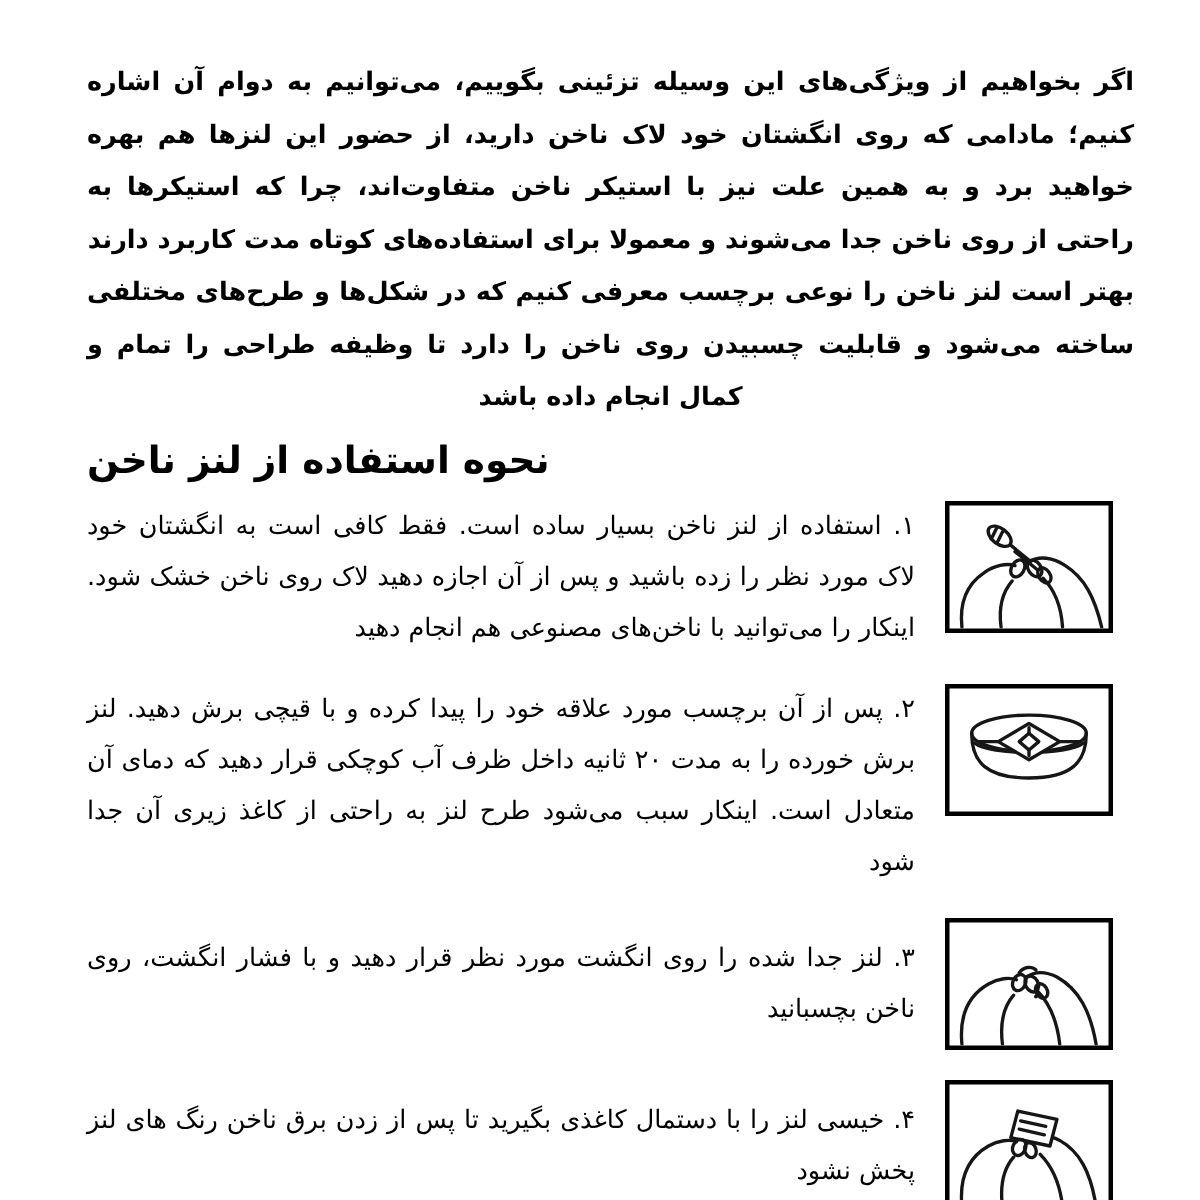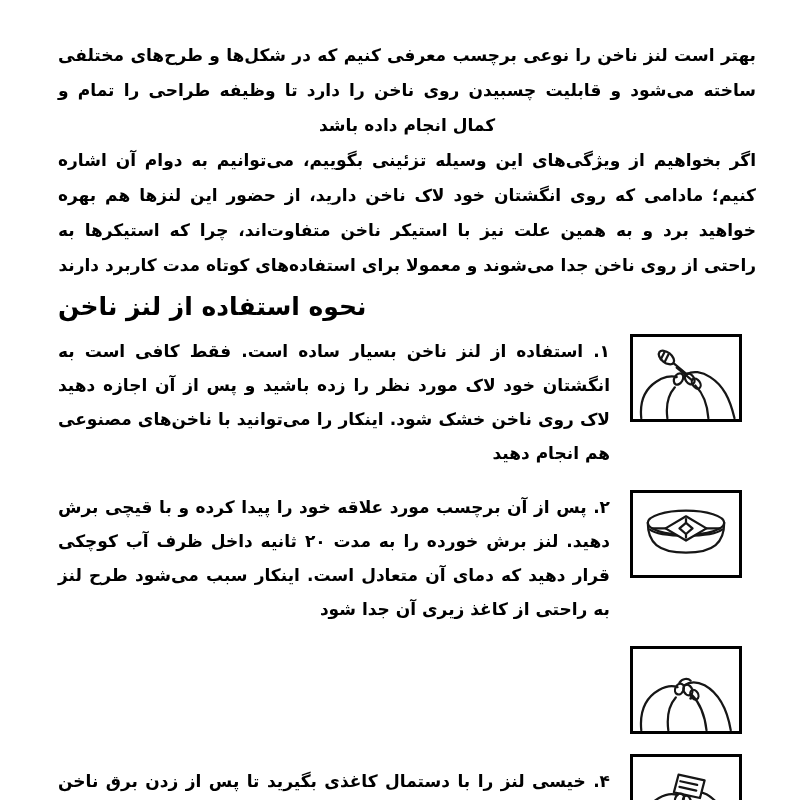--- a/index.html
+++ b/index.html
@@ -43,32 +43,32 @@
     margin-right: 14px;
     display: flex;
     align-items: center;
     justify-content: center;
   }
   .illus-frame svg { display: block; }
   .step-text {
     flex: 1;
     font-size: 17px;
     line-height: 34px;
-    font-weight: 700;
+    font-weight: 400;
     text-align: justify;
   }
 </style>
 </head>
 <body>
 
 <main>
 
   <section>
+    <p class="para">اگر بخواهیم از ویژگی‌های این وسیله تزئینی بگوییم، می‌توانیم به دوام آن اشاره کنیم؛ مادامی که روی انگشتان خود لاک ناخن دارید، از حضور این لنزها هم بهره خواهید برد و به همین علت نیز با استیکر ناخن متفاوت‌اند، چرا که استیکرها به راحتی از روی ناخن جدا می‌شوند و معمولا برای استفاده‌های کوتاه مدت کاربرد دارند</p>
     <p class="para para-first">بهتر است لنز ناخن را نوعی برچسب معرفی کنیم که در شکل‌ها و طرح‌های مختلفی ساخته می‌شود و قابلیت چسبیدن روی ناخن را دارد تا وظیفه طراحی را تمام و کمال انجام داده باشد</p>
-    <p class="para">اگر بخواهیم از ویژگی‌های این وسیله تزئینی بگوییم، می‌توانیم به دوام آن اشاره کنیم؛ مادامی که روی انگشتان خود لاک ناخن دارید، از حضور این لنزها هم بهره خواهید برد و به همین علت نیز با استیکر ناخن متفاوت‌اند، چرا که استیکرها به راحتی از روی ناخن جدا می‌شوند و معمولا برای استفاده‌های کوتاه مدت کاربرد دارند</p>
   </section>
 
   <h1 class="heading">نحوه استفاده از لنز ناخن</h1>
 
   <section class="steps">
 
     <div class="step">
       <figure class="illus-frame">
         <svg width="106" height="82" viewBox="0 0 112 88">
           <g stroke="#161616" stroke-width="2.4" fill="none" stroke-linecap="round" stroke-linejoin="round">
@@ -115,20 +115,21 @@
             <ellipse cx="58" cy="44" rx="4.5" ry="6" transform="rotate(-30 58 44)"></ellipse>
             <ellipse cx="65" cy="49" rx="4" ry="5.5" transform="rotate(-30 65 49)"></ellipse>
             <circle cx="61" cy="53" r="1.4" fill="#161616" stroke="none"></circle>
             <path d="M8,87 C6,66 13,52 27,44 C34,40 42,39 47,41"></path>
             <path d="M37,87 C35,71 38,60 45,52"></path>
             <ellipse cx="49" cy="43" rx="4.5" ry="6" transform="rotate(25 49 43)"></ellipse>
             <path d="M49,36 C52,31.5 58,31 61,34"></path>
           </g>
         </svg>
       </figure>
+      <p class="step-text">۳. لنز جدا شده را روی انگشت مورد نظر قرار دهید و با فشار انگشت، روی ناخن بچسبانید</p>
     </div>
 
     <div class="step center">
       <figure class="illus-frame">
         <svg width="106" height="82" viewBox="0 0 112 88">
           <g stroke="#161616" stroke-width="2.4" fill="none" stroke-linecap="round" stroke-linejoin="round">
             <path d="M104,87 C100,62 92,48 78,40 C70,36 62,36 56,40"></path>
             <path d="M80,87 C78,70 72,58 64,50"></path>
             <polygon points="48,19 76,25 71,44 43,38" fill="#ffffff"></polygon>
             <path d="M50,26 L68,30 M49,32 L67,36"></path>

